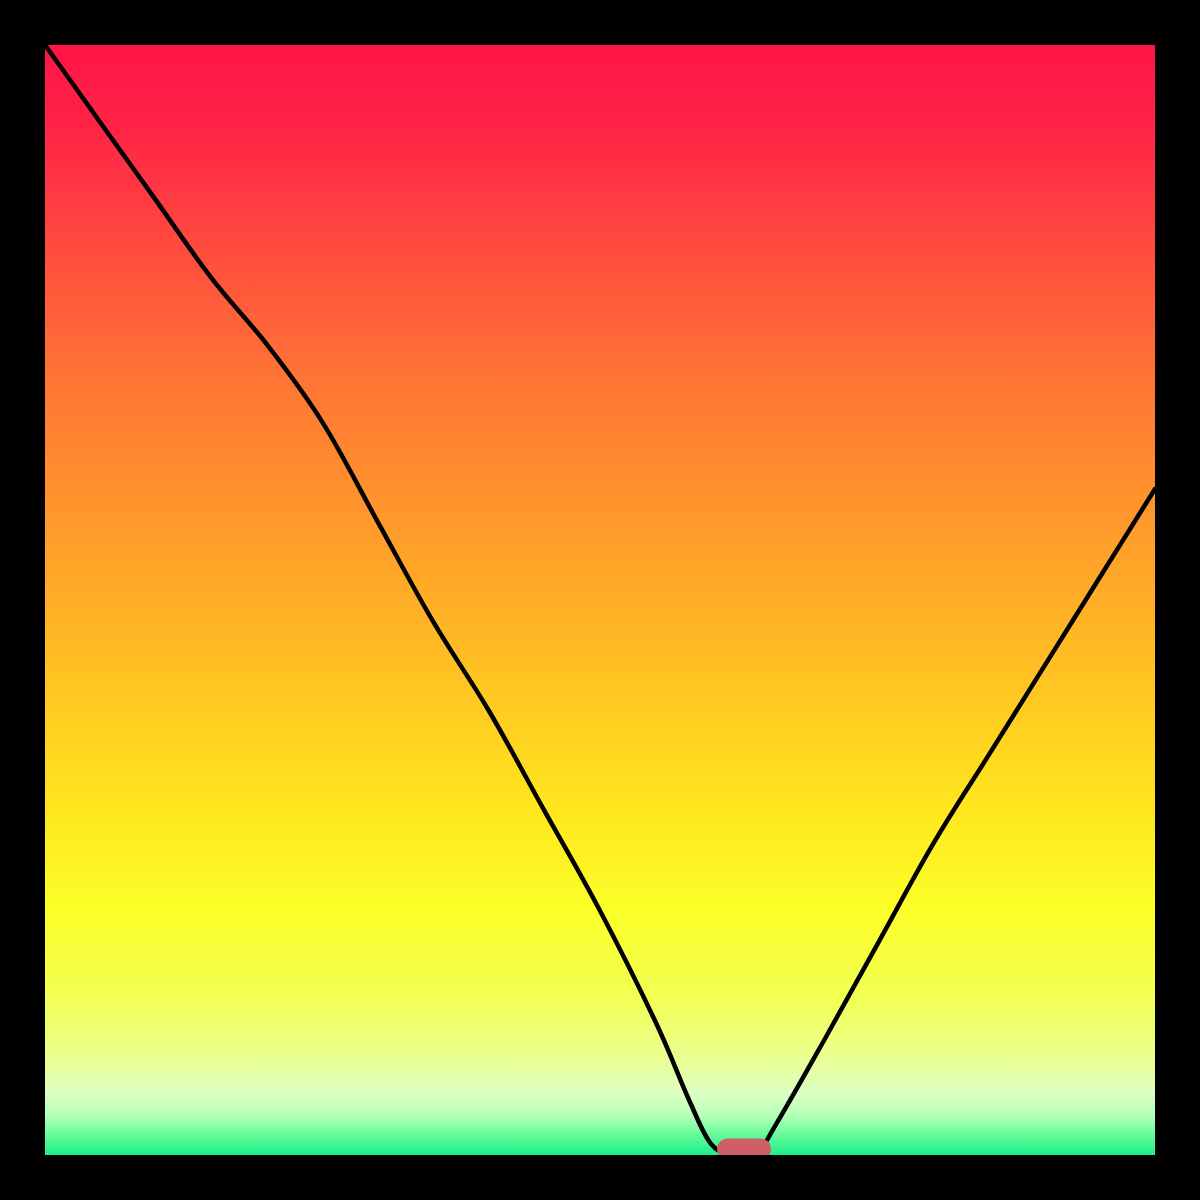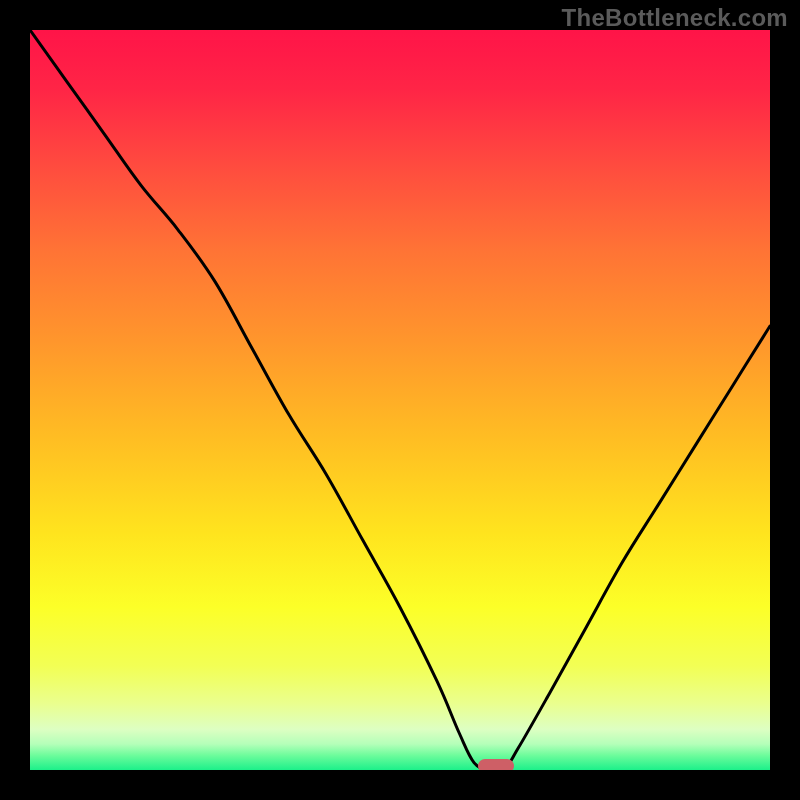--- a/index.html
+++ b/index.html
@@ -64,21 +64,20 @@
     font-weight: 600;
     color: #5b5b5b;
     letter-spacing: 0.3px;
     user-select: none;
   }
 </style>
 </head>
 <body>
 
 <div class="frame">
-  <div class="watermark">TheBottleneck.com</div>
 
   <div class="plot-area">
     <svg class="gradient" viewBox="0 0 740 740" preserveAspectRatio="none">
       <defs>
         <linearGradient id="bg-grad" x1="0" y1="0" x2="0" y2="1">
             <stop offset="0%" stop-color="#ff1448"></stop>
             <stop offset="8%" stop-color="#ff2546"></stop>
             <stop offset="18%" stop-color="#ff4a3f"></stop>
             <stop offset="30%" stop-color="#ff7435"></stop>
             <stop offset="42%" stop-color="#ff962c"></stop>

